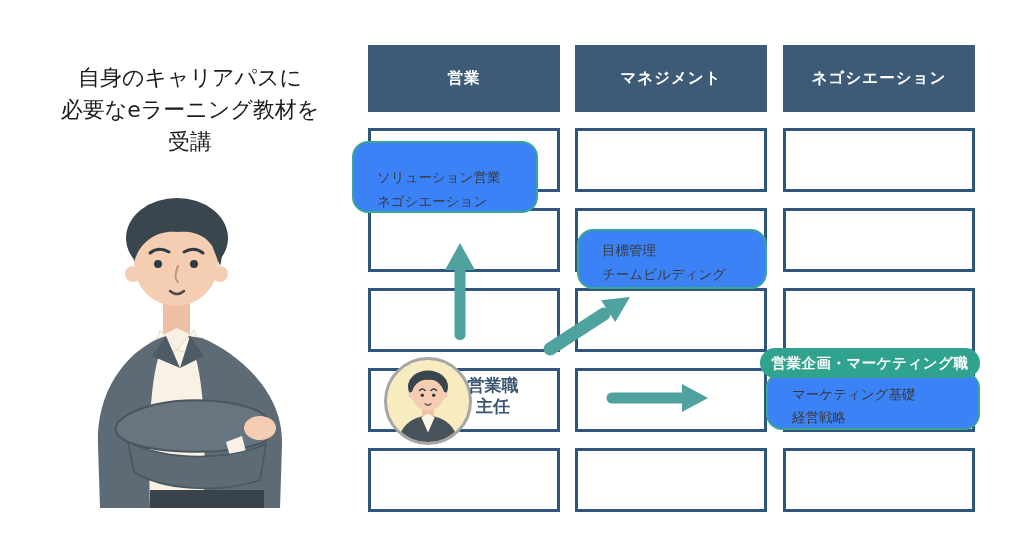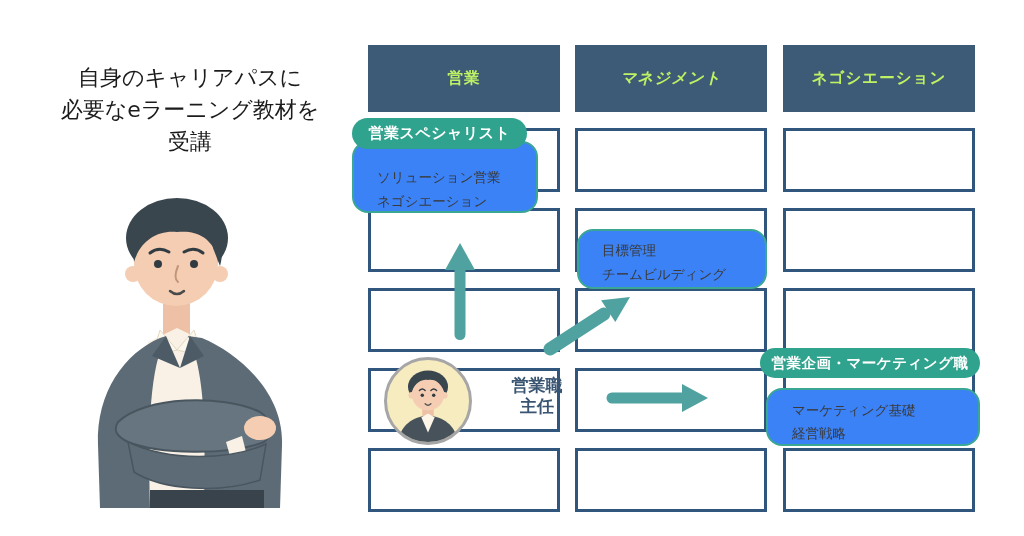--- a/index.html
+++ b/index.html
@@ -17,29 +17,29 @@
     font-weight:500; color:var(--caption-text,#1b1b1b);
   }
   .caption span { display:block; }
 
   
   .person { position:absolute; left:90px; top:190px; width:230px; height:330px; }
 
   
   .col-header {
     position:absolute; top:45px; width:192px; height:67px;
-    background:var(--header-bg,#3d5a76); color:#bef264;
+    background:var(--header-bg,#3d5a76); color:#ffffff;
     display:flex; align-items:center; justify-content:center;
     font-size:15.5px; font-weight:bold; letter-spacing:1px;
   }
   .cell {
     position:absolute; width:192px; height:64px;
     background:#fff; border:3px solid var(--box-border,#31567e);
   }
-  .cx1 { left:368px; } .cx2 { left:575px;font-style:italic; } .cx3 { left:783px; }
+  .cx1 { left:368px; } .cx2 { left:575px; } .cx3 { left:783px; }
   .ry1 { top:128px; } .ry2 { top:208px; } .ry3 { top:288px; }
   .ry4 { top:368px; } .ry5 { top:448px; }
 
   
   .arrows { position:absolute; left:360px; top:230px; width:360px; height:200px; pointer-events:none; }
 
   
   .badge {
     position:absolute; border-radius:17px;
     background:var(--badge-bg,#2fa38e); color:#fff;
@@ -51,33 +51,33 @@
     border:2px solid var(--card-border,#3aa795); border-radius:16px;
     font-size:13.5px; color:#3a3a3a; z-index:3;
   }
   .card span { display:block; }
 
   #badge-1 { left:352px; top:118px; width:175px; height:31px; }
   #card-1  { left:352px; top:141px; width:186px; height:72px; padding:22px 0 0 23px; line-height:24px; }
   #badge-2 { left:580px; top:197px; width:187px; height:34px; font-size:16px; }
   #card-2  { left:577px; top:229px; width:190px; height:60px; padding:7px 4px 0 23px; line-height:24px; }
   #badge-3 { left:760px; top:348px; width:220px; height:30px; font-size:14.5px; }
-  #card-3  { left:766px; top:388px; width:214px; height:58px; padding:9px 0 4px 24px; line-height:23px; }
+  #card-3  { left:766px; top:372px; width:214px; height:58px; padding:9px 0 4px 24px; line-height:23px; }
 
   
   .avatar {
     position:absolute; left:384px; top:357px; width:88px; height:88px;
     border-radius:50%; border:3px solid #a6a6a6;
     background:#f7ecc0; overflow:hidden; z-index:5;
   }
   .avatar svg { display:block; width:82px; height:82px; }
   .position-label {
     position:absolute; left:460px; top:375px; width:66px; z-index:5;
     text-align:center; font-size:17px; font-weight:bold;
-    line-height:21px; color:var(--role-text,#3a5572);margin-left:44px;
+    line-height:21px; color:var(--role-text,#3a5572);
   }
   .position-label span { display:block; }
 </style>
 </head>
 <body>
 
 <div class="stage">
 
   <div class="caption">
     <span>自身のキャリアパスに</span>
@@ -159,21 +159,20 @@
     <g fill="var(--arrow,#4fa2a0)">
       <path d="M252,168 L325,168" stroke="var(--arrow,#4fa2a0)" stroke-width="11" stroke-linecap="round"></path>
       <path d="M348,168 L322,154 L322,182 Z"></path>
     </g>
   </svg>
 
   <div class="card" id="card-1">
     <span>ソリューション営業</span>
     <span>ネゴシエーション</span>
   </div>
-  <div class="badge" id="badge-1">営業スペシャリスト</div>
 
   <div class="card" id="card-2">
     <span>目標管理</span>
     <span>チームビルディング</span>
   </div>
 
   <div class="card" id="card-3">
     <span>マーケティング基礎</span>
     <span>経営戦略</span>
   </div>

